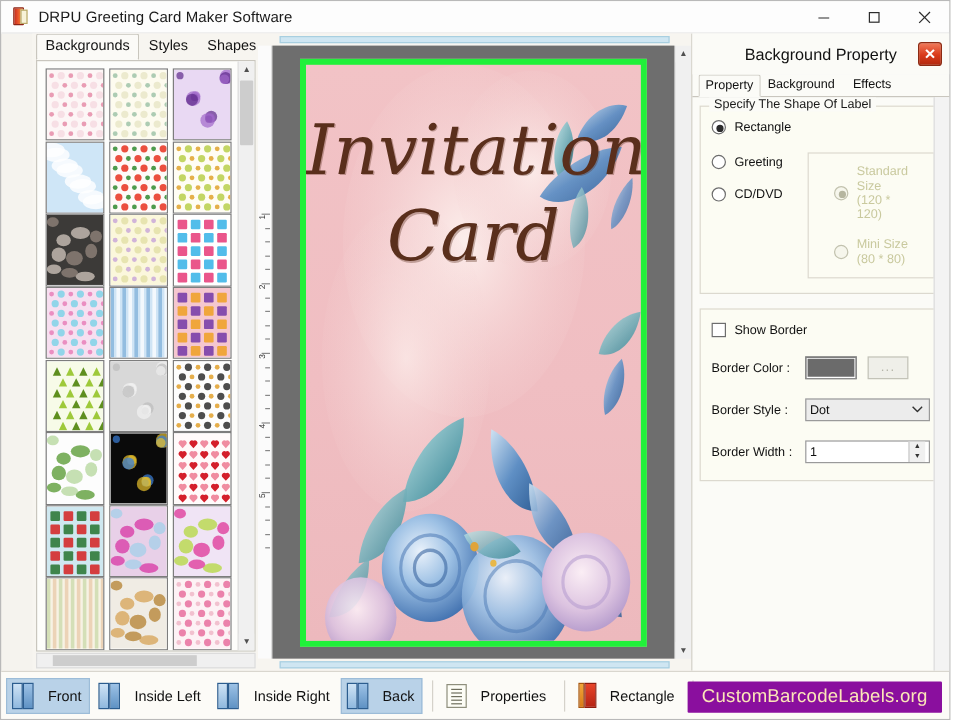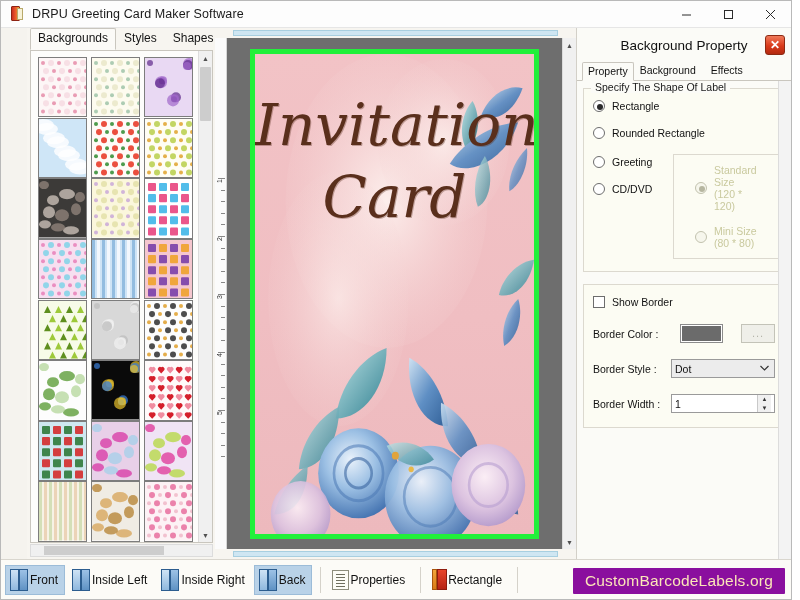--- a/index.html
+++ b/index.html
@@ -210,21 +210,21 @@
     flex: 1; border: 1px solid #dcd9cf; background: #fcfcf3;
     padding: 9px 21px; display: flex; flex-direction: column; gap: 13px;
   }
   .sizebox .radio-row { margin-bottom: 0; }
 
   .chk-row { display: flex; align-items: center; margin-bottom: 16px; }
   .chk {
     width: 12px; height: 12px; border: 1px solid #6d6d6d; background: #fff;
     flex: 0 0 12px; margin-right: 7px;
   }
-  .field-row { display: flex; align-items: center; margin-bottom: 16px; justify-content: space-between; }
+  .field-row { display: flex; align-items: center; margin-bottom: 16px; }
   .field-row:last-child { margin-bottom: 2px; }
   .flabel { font-size: 10.5px; color: #111; width: 78px; flex: 0 0 78px; }
   .swatch {
     width: 43px; height: 19px; background: #6b6b6b;
     border: 1px solid #8b8b8b; box-shadow: inset 0 0 0 1px #fff;
   }
   .dotsbtn {
     width: 34px; height: 19px; margin-left: 9px; background: #efefe9;
     border: 1px solid #c3c3b8; display: flex; align-items: center;
     justify-content: center; color: #b5b5a9; font-size: 11px;
@@ -257,21 +257,21 @@
   }
 
   
   .bottombar {
     height: 40px; flex: 0 0 40px; background: #fcfbf7;
     border-top: 1px solid #d9d6ce; display: flex; align-items: center;
     position: relative; padding-left: 4px;
   }
   .bbtn {
     display: flex; align-items: center; height: 30px; padding: 0 6px 0 4px;
-    margin-right: 2px; border: 1px solid transparent; gap: 1px;
+    margin-right: 2px; border: 1px solid transparent; gap: 11px;
   }
   .bbtn.active { background: #b9d2e8; border: 1px solid #9cbcd8; }
   .bbtn-label { font-size: 12px; color: #111; }
   .sep { width: 1px; height: 26px; background: #d5d2ca; margin: 0 6px; }
   .icon-card {
     width: 19px; height: 22px; position: relative; flex: 0 0 19px;
   }
   .icon-card .pL, .icon-card .pR {
     position: absolute; top: 0; height: 22px;
     border: 1px solid #2c5d8f;
@@ -1141,24 +1141,20 @@
       </div>
       <div class="rp-body">
 
         <div class="group">
           <div class="group-legend">Specify The Shape Of Label</div>
 
           <div class="radio-row">
             <span class="radio on"></span>
             <span class="rlabel">Rectangle</span>
           </div>
-          <div class="radio-row">
-            <span class="radio"></span>
-            <span class="rlabel">Rounded Rectangle</span>
-          </div>
 
           <div class="shape-split">
             <div class="shape-left">
               <div class="radio-row">
                 <span class="radio"></span>
                 <span class="rlabel">Greeting</span>
               </div>
               <div class="radio-row" style="margin-bottom:0">
                 <span class="radio"></span>
                 <span class="rlabel">CD/DVD</span>

